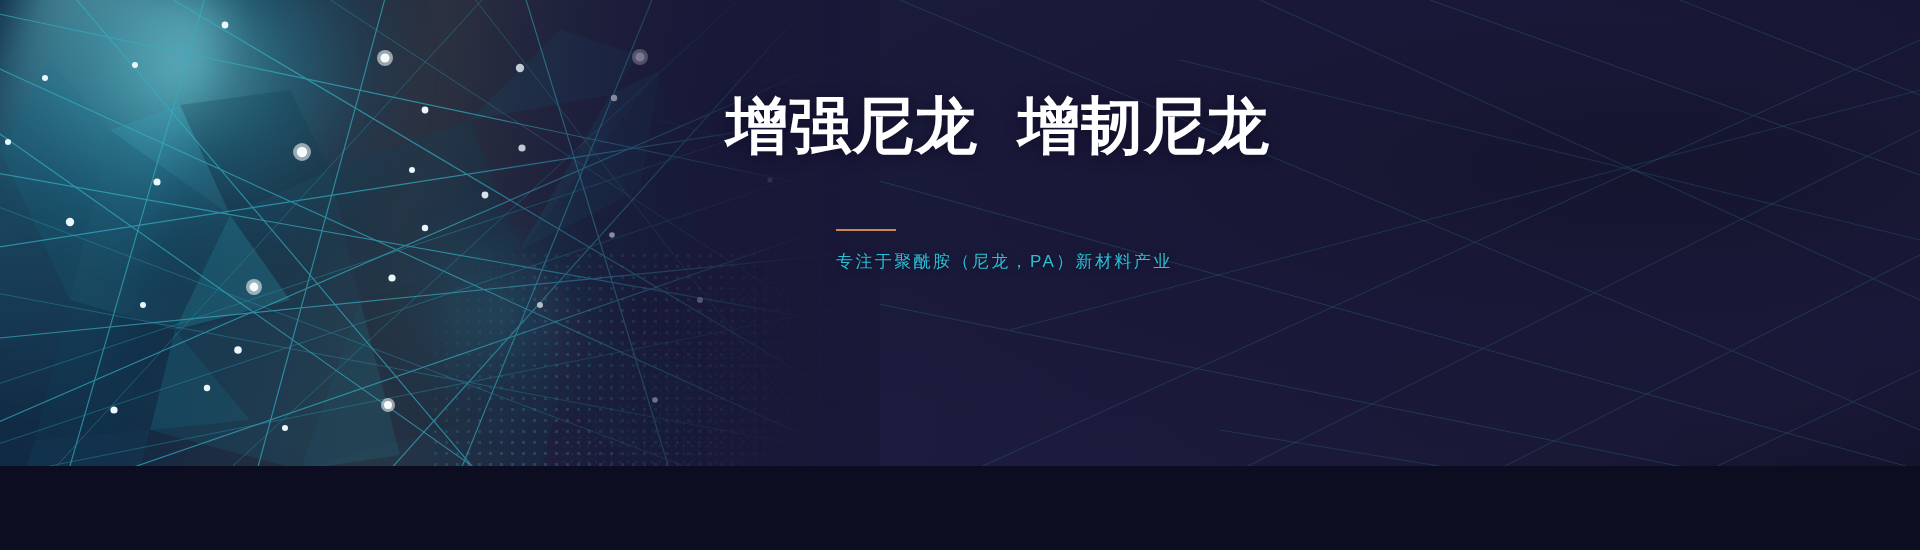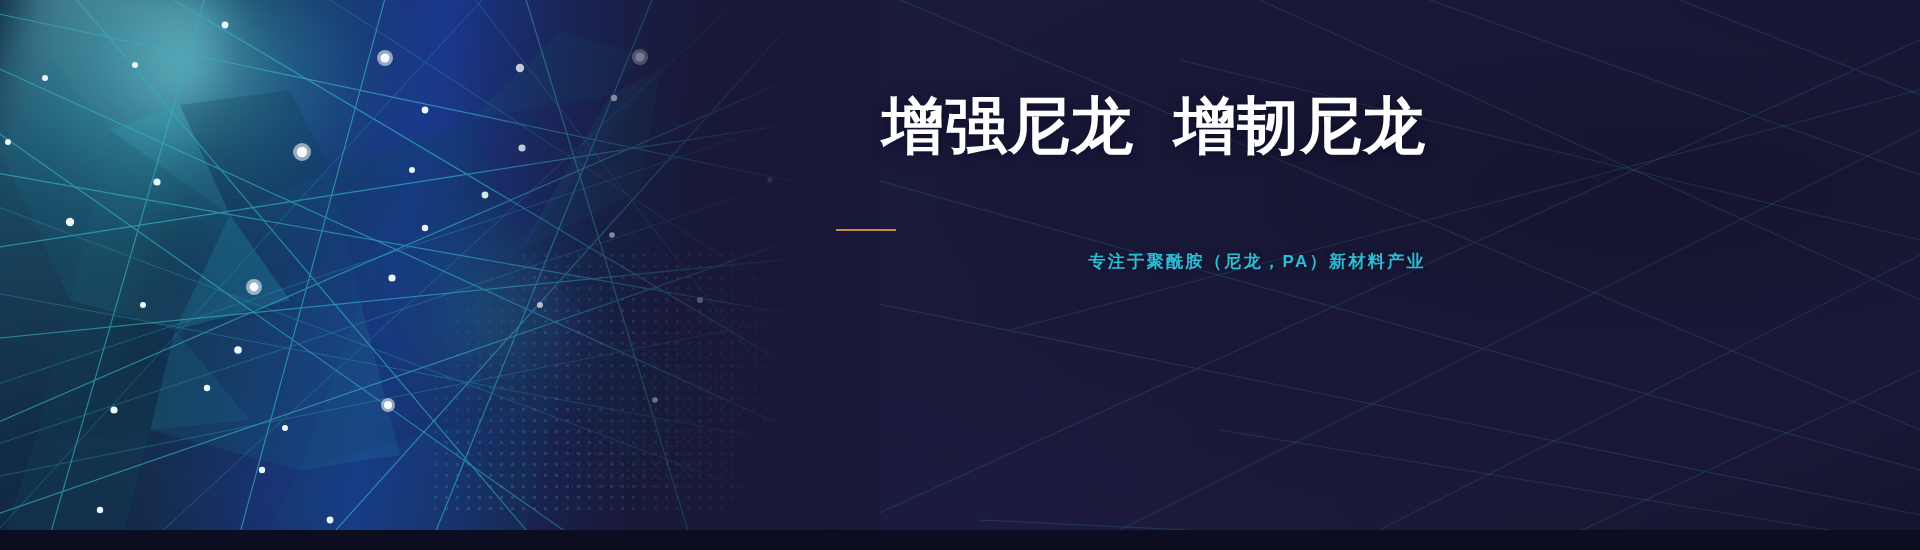--- a/index.html
+++ b/index.html
@@ -3,25 +3,24 @@
 <meta charset="utf-8">
 <style>
   html, body {
     margin: 0;
     padding: 0;
     background: #0d0d22;
   }
   #banner {
     position: relative;
     width: 1920px;
-    height: 530px;
+    height: 466px;
     overflow: hidden;
     font-family: "Liberation Sans", "DejaVu Sans", sans-serif;
-    background: #1d4ed8;
-    text-align: right;
+    background: #404040;
   }
 
   
   .bg-base {
     position: absolute;
     inset: 0;
     background:
       radial-gradient(ellipse 70% 90% at 86% 36%, #16152f 0%, #191838 42%, rgba(25,24,56,0) 78%),
       linear-gradient(100deg, #11304a 0%, #142b45 10%, #18234180 22%, #1a1c3c 36%, #1c1b3e 55%, #1a1937 75%, #171631 100%);
   }
@@ -124,21 +123,21 @@
   }
   .rule {
     width: 60px;
     height: 2px;
     background: #c98a52;
     margin-bottom: 19px;
   }
   .tagline {
     color: #2bbfd4;
     font-size: 17px;
-    font-weight: bold;
+    font-weight: normal;
     letter-spacing: 2.4px;
     white-space: nowrap;
     text-shadow: 0 1px 6px rgba(8,8,30,0.6);
   }
 </style>
 </head>
 <body>
 
 <div id="banner">
 

